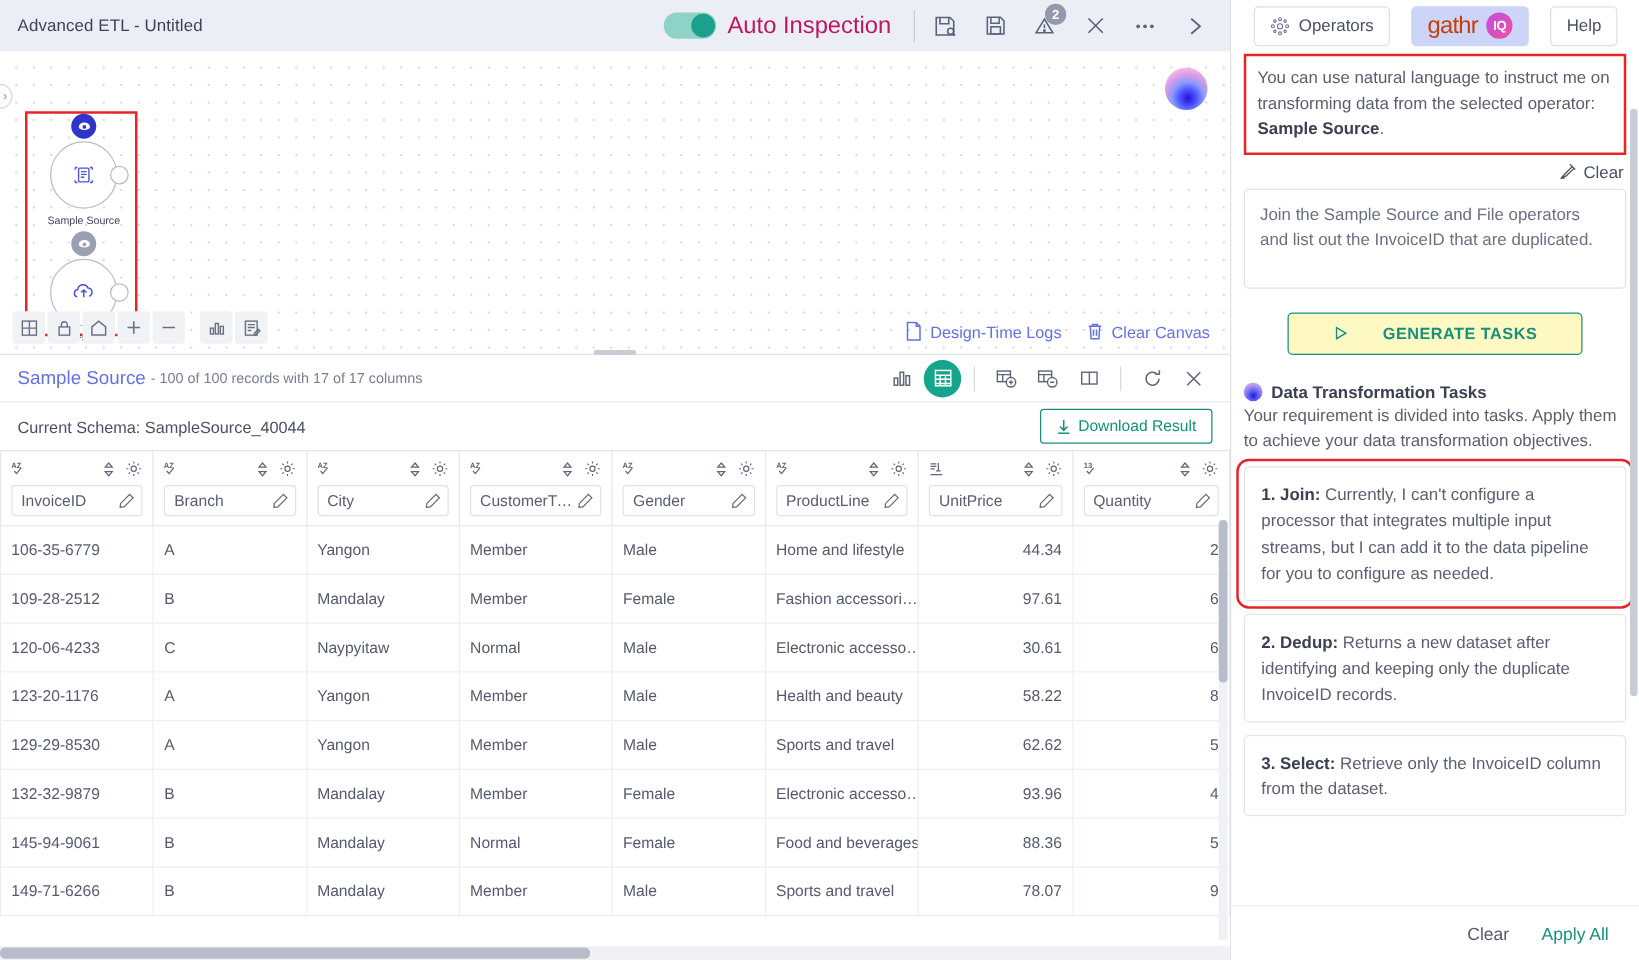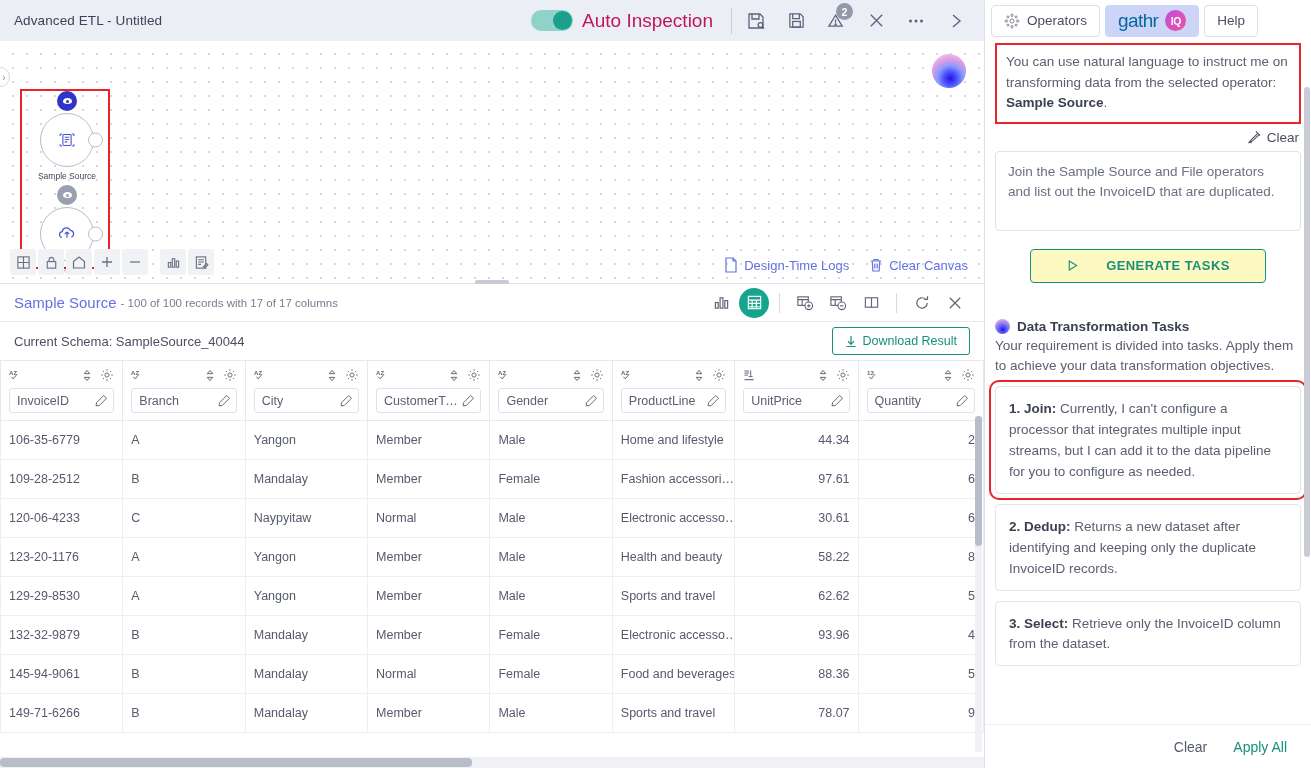--- a/index.html
+++ b/index.html
@@ -170,24 +170,24 @@
   .hscroll { position: absolute; left: 0; bottom: 1px; width: 472px; height: 9px; background: #b9bdc9; border-radius: 4px; }
 
   
   #right {
     width: 327px; height: 768px; background: #fff; border-left: 1px solid #dfe1e9;
     display: flex; flex-direction: column; position: relative;
   }
   .tabs { height: 41px; display: flex; align-items: center; gap: 5px; padding: 0 6px; flex: 0 0 41px; background:#fff; }
   .tab {
     border: 1px solid #dcdfe8; border-radius: 4px; height: 32px; display: flex; align-items: center;
-    gap: 7px; padding: 0 12px; font-size: 13.5px; color: #4a5062; cursor: pointer; background: #fff;
+    gap: 7px; padding: 0 12px; font-size: 13.5px; color: #4a5062; cursor: pointer; background: #fff; margin-left: 12px;
   }
   .tab.active { background: #ccd5f7; border-color: #ccd5f7; }
-  .gathr-logo { font-size: 19px; color: #0369a1; letter-spacing: -.6px; font-weight: normal; }
+  .gathr-logo { font-size: 19px; color: #c2410c; letter-spacing: -.6px; font-weight: normal; }
   .iq-badge {
     width: 21px; height: 21px; border-radius: 50%;
     background: linear-gradient(135deg, #c04fe0, #ef4fa0);
     color: #fff; font-size: 10.5px; font-weight: bold;
     display: flex; align-items: center; justify-content: center; letter-spacing: -.4px;
   }
 
   .panel-body { flex: 1; overflow: hidden; position: relative; padding: 0 10px; }
   .intro-box {
     border: 2.5px solid #e8242a; padding: 7px 9px 8px; margin-top: 2px;
@@ -203,21 +203,21 @@
     font-size: 13.5px; color: #6a7082; line-height: 1.5; width: 100%;
     resize: none; font-family: "Liberation Sans", sans-serif; background: #fff;
   }
   .gen-wrap { display: flex; justify-content: center; margin-top: 14px; }
   .gen-btn {
     border: 1px solid #17907c; color: #17907c; background: #fef9c3; border-radius: 4px;
     height: 34px; padding: 0 35px; font-size: 13px; font-weight: bold; letter-spacing: .4px;
     display: flex; align-items: center; gap: 27px; cursor: pointer;
     font-family: "Liberation Sans", sans-serif;
   }
-  .dtt-head { display: flex; align-items: center; gap: 7px; margin-top: 36px; }
+  .dtt-head { display: flex; align-items: center; gap: 7px; margin-top: 22px; }
   .dtt-orb {
     width: 15px; height: 15px; border-radius: 50%;
     background: radial-gradient(circle at 52% 70%, #2a10d8 0%, #5a60f5 30%, #a78df0 58%, #e7b3e8 85%, #f3e2f8 100%);
   }
   .dtt-title { font-size: 13.5px; font-weight: bold; color: #3b4152; }
   .dtt-desc { font-size: 13.5px; color: #5b6070; line-height: 1.5; margin-top: 2px; }
   .task-list { margin-top: 10px; }
   .task-card {
     border: 1px solid #e3e5ec; border-radius: 4px; padding: 12px 13px 10px; margin-bottom: 10px;
     font-size: 13.5px; color: #5b6070; line-height: 1.55; background: #fff;

